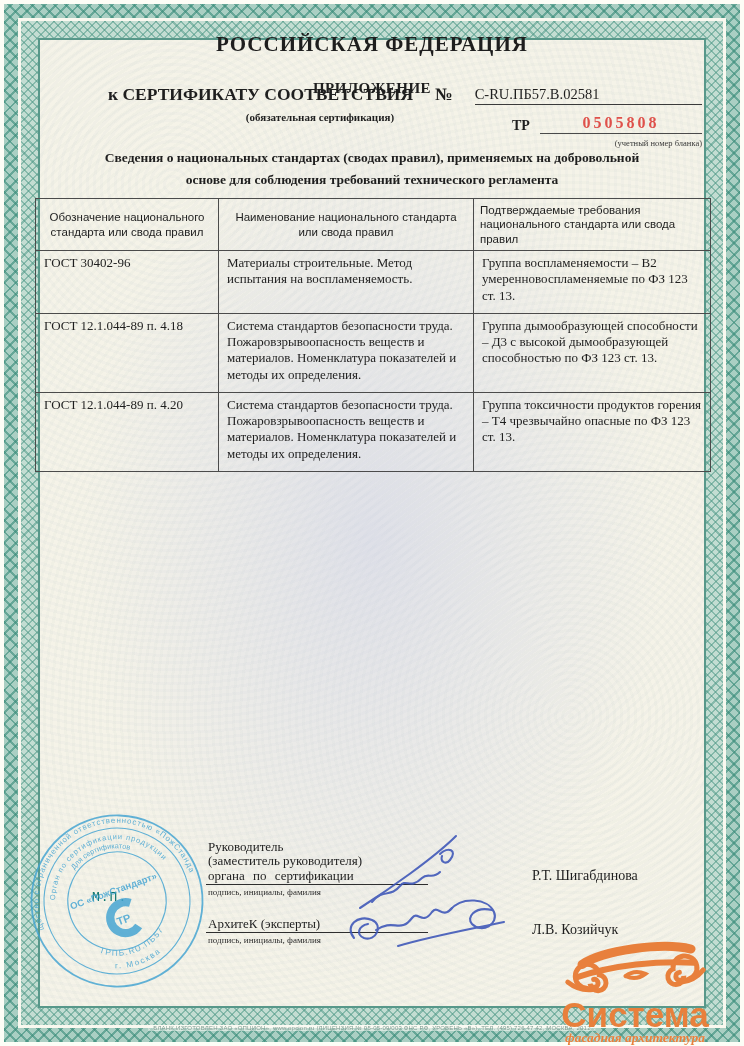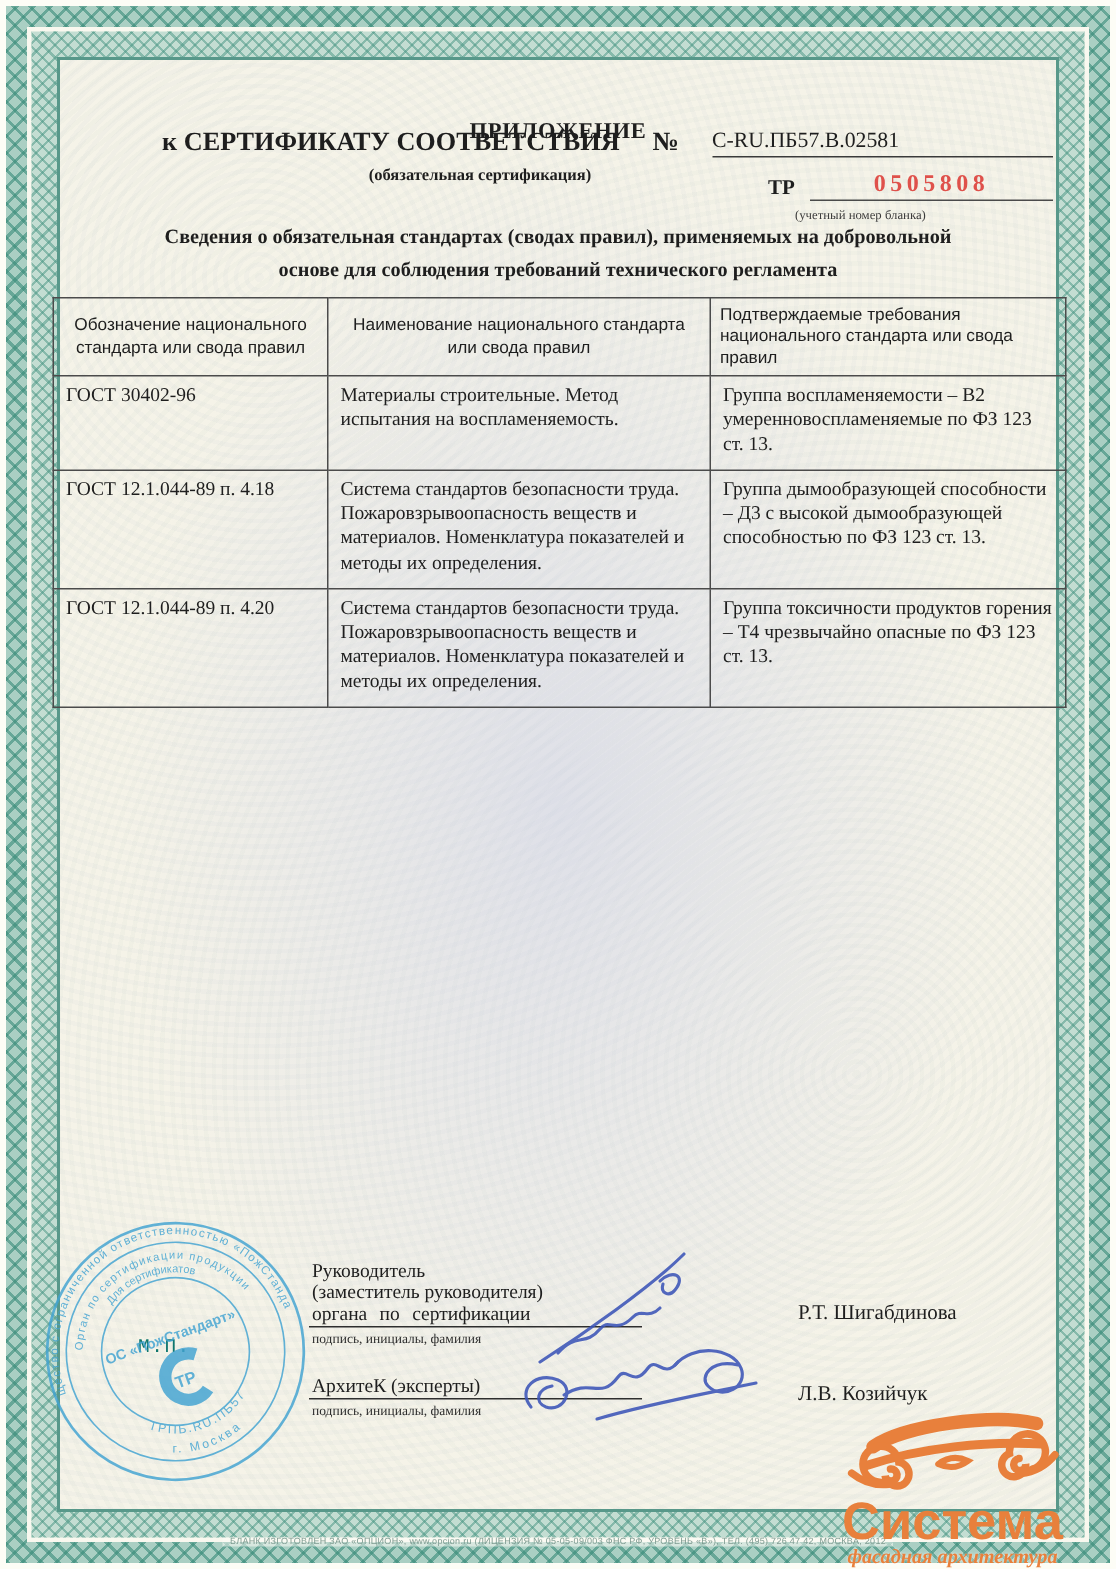--- a/index.html
+++ b/index.html
@@ -37,21 +37,21 @@
   .cert-line .big { font-size:17.5px; font-weight:bold; white-space:nowrap; }
   .cert-line .num-box { flex:1; text-align:left; font-size:14.5px;
     border-bottom:1.3px solid #3a3a3a; padding-bottom:1px; }
   .t-mandatory { position:absolute; top:111px; left:120px; width:400px; text-align:center;
     font-size:11px; font-weight:bold; }
   .tr-row { position:absolute; top:114px; left:512px; right:42px;
     display:flex; align-items:flex-end; gap:10px; }
   .tr-row .tr-label { font-size:14px; font-weight:bold; }
   .tr-row .blank-num { flex:1; text-align:center; font-size:16px; font-weight:bold;
     letter-spacing:3px; color:#df514b; border-bottom:1.2px solid #4a4a4a; padding-bottom:1px; }
-  .t-blank-note { position:absolute; top:138px; left:530px; right:42px; text-align:left;
+  .t-blank-note { position:absolute; top:138px; left:530px; right:42px; text-align:right;
     font-size:8.5px; color:#3a3a3a; }
   .t-subtitle { position:absolute; top:147px; left:20px; right:20px; text-align:center;
     font-size:13.5px; font-weight:bold; line-height:1.6; }
 
   
   table.std { position:absolute; top:198px; left:35px; width:675px;
     border-collapse:collapse; table-layout:fixed; }
   table.std th, table.std td { border:1px solid #4b4b4b; vertical-align:top; }
   table.std th { font-family:"Liberation Sans", sans-serif; font-size:11.5px; font-weight:normal;
     line-height:1.25; padding:4px 6px; }
@@ -94,37 +94,38 @@
 <div class="page">
 
   <div class="band-chevron"></div>
   <div class="band-gap1"></div>
   <div class="band-diamond"></div>
   <div class="band-line"></div>
   <div class="content-bg"></div>
 
   <div class="content">
 
+    <div class="t-country">РОССИЙСКАЯ ФЕДЕРАЦИЯ</div>
     <div class="t-appendix">ПРИЛОЖЕНИЕ</div>
 
     <div class="cert-line">
       <span class="big">к СЕРТИФИКАТУ СООТВЕТСТВИЯ</span>
       <span class="big">№</span>
       <span class="num-box">C-RU.ПБ57.В.02581</span>
     </div>
     <div class="t-mandatory">(обязательная сертификация)</div>
 
     <div class="tr-row">
       <span class="tr-label">ТР</span>
       <span class="blank-num">0505808</span>
     </div>
     <div class="t-blank-note">(учетный номер бланка)</div>
 
     <div class="t-subtitle">
-      <span>Сведения о обязательная стандартах (сводах правил), применяемых на добровольной</span><br>
+      <span>Сведения о национальных стандартах (сводах правил), применяемых на добровольной</span><br>
       <span>основе для соблюдения требований технического регламента</span>
     </div>
 
     <table class="std">
       <colgroup>
           <col class="col1">
           <col class="col2">
           <col class="col3">
         </colgroup>
       <tbody>

